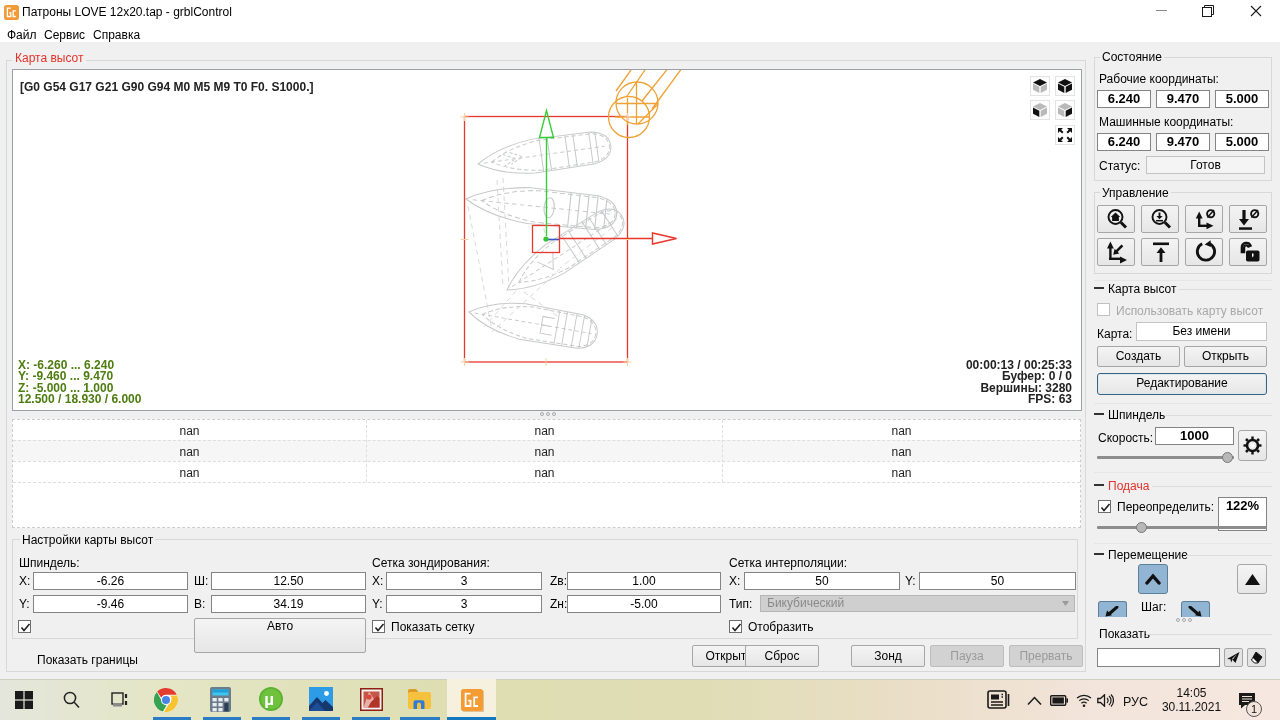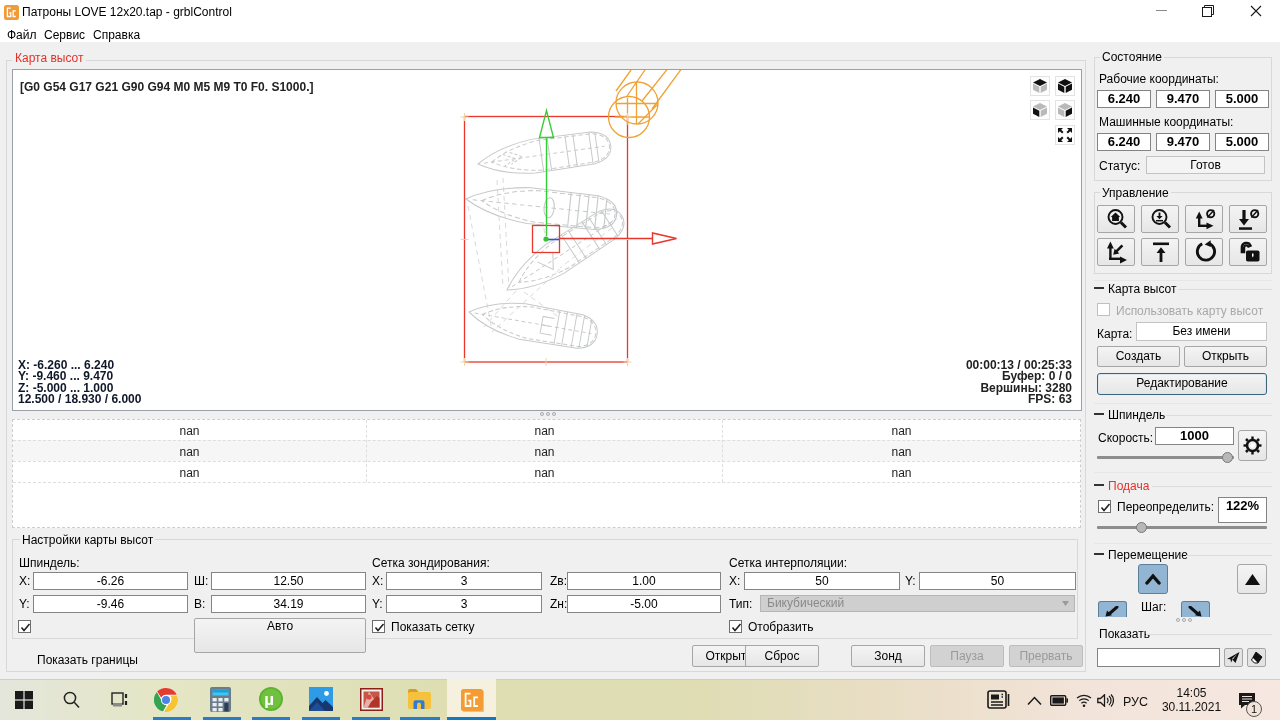--- a/index.html
+++ b/index.html
@@ -152,21 +152,21 @@
   </svg>
 
 <div class="abs" style="left:1055px;top:125px;width:20px;height:20px;background:#fdfdfd;border:1px solid #e3e3e3;"></div>
 <svg class="abs" style="left:1058px;top:128px;" width="14" height="14" viewBox="0 0 14 14" fill="#111">
     <path d="M0 0 H5 L3.2 1.8 L5.5 4.1 L4.1 5.5 L1.8 3.2 L0 5 Z"></path>
     <path d="M14 0 H9 L10.8 1.8 L8.5 4.1 L9.9 5.5 L12.2 3.2 L14 5 Z"></path>
     <path d="M0 14 H5 L3.2 12.2 L5.5 9.9 L4.1 8.5 L1.8 10.8 L0 9 Z"></path>
     <path d="M14 14 H9 L10.8 12.2 L8.5 9.9 L9.9 8.5 L12.2 10.8 L14 9 Z"></path>
   </svg>
 
-<div class="abs" style="left:18px;top:360px;font-size:12px;font-weight:bold;line-height:11.3px;color:#0f172a;">X: -6.260 ... 6.240<br>Y: -9.460 ... 9.470<br>Z: -5.000 ... 1.000<br>12.500 / 18.930 / 6.000</div>
+<div class="abs" style="left:18px;top:360px;font-size:12px;font-weight:bold;line-height:11.3px;color:#4d7c0f;">X: -6.260 ... 6.240<br>Y: -9.460 ... 9.470<br>Z: -5.000 ... 1.000<br>12.500 / 18.930 / 6.000</div>
 
 <div class="abs" style="left:872px;top:360px;width:200px;text-align:right;font-size:12px;font-weight:bold;line-height:11.3px;color:#222;">00:00:13 / 00:25:33<br>Буфер: 0 / 0<br>Вершины: 3280<br>FPS: 63</div>
 
 <div class="abs" style="left:540px;top:412px;width:4px;height:4px;border:1px solid #a8a8a8;border-radius:50%;"></div>
 <div class="abs" style="left:546px;top:412px;width:4px;height:4px;border:1px solid #a8a8a8;border-radius:50%;"></div>
 <div class="abs" style="left:552px;top:412px;width:4px;height:4px;border:1px solid #a8a8a8;border-radius:50%;"></div>
 
 <div class="abs" style="left:12px;top:419px;width:1069px;height:109px;background:#fff;border:1px dashed #cdcdcd;"></div>
 
 <div class="abs" style="left:13px;top:440px;width:1067px;height:21px;background:#f6f6f6;"></div>
@@ -422,21 +422,21 @@
 <div class="lbl" style="left:1108px;top:479px;color:#e3322a;">Подача</div>
 <div class="abs" style="left:1152px;top:486px;width:120px;height:1px;background:#dcdcdc;"></div>
 
 <div class="cb" style="left:1098px;top:500px;">
     <svg width="13" height="13" viewBox="0 0 13 13">
       <path d="M2.5 6.5 L5 9.5 L10.5 3" stroke="#222" stroke-width="1.6" fill="none"></path>
     </svg>
   </div>
 <div class="lbl" style="left:1117px;top:500px;">Переопределить:</div>
 
-<div class="field" style="left:1218px;top:497px;width:49px;height:26px;line-height:16px;font-weight:bold;font-size:13px;">122%</div>
+<div class="field" style="left:1218px;top:497px;width:49px;height:34px;line-height:16px;font-weight:bold;font-size:13px;">122%</div>
 
 <div class="abs" style="left:1097px;top:526px;width:170px;height:3px;background:#8d8d8d;border-radius:1px;"></div>
 <div class="abs" style="left:1136px;top:522px;width:11px;height:11px;background:#b8b8b8;border:1px solid #777;border-radius:50%;"></div>
 
 <div class="abs" style="left:1094px;top:553px;width:10px;height:2px;background:#333;"></div>
 <div class="lbl" style="left:1108px;top:548px;">Перемещение</div>
 <div class="abs" style="left:1186px;top:555px;width:86px;height:1px;background:#dcdcdc;"></div>
 
 <div class="abs" style="left:1138px;top:564px;width:30px;height:30px;background:#92b5d3;border:1px solid #5b8098;border-radius:3px;"></div>
 <svg class="abs" style="left:1145px;top:573px;" width="16" height="12" viewBox="0 0 16 12">

